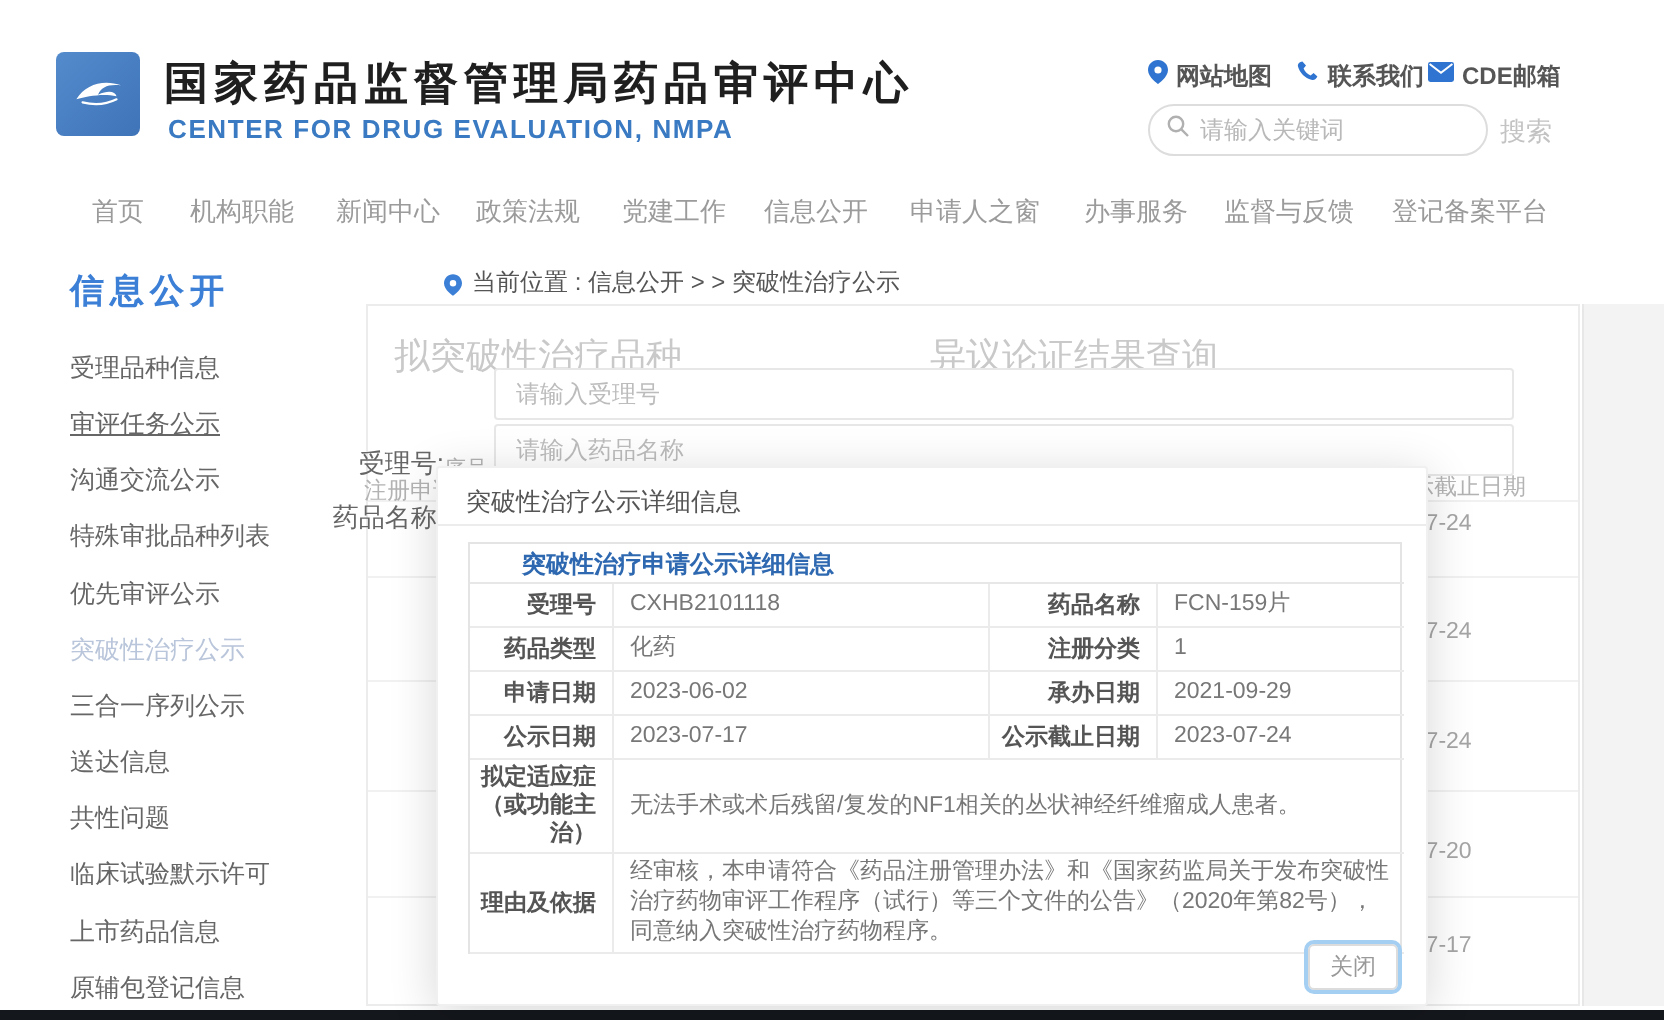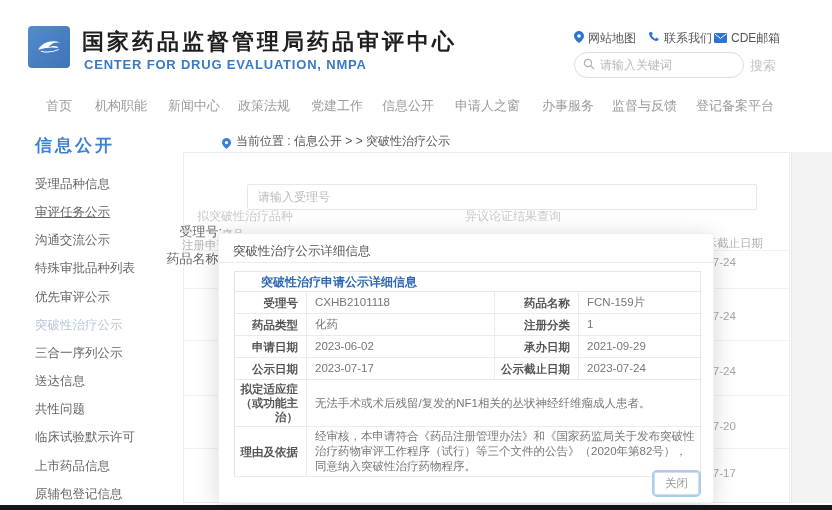--- a/index.html
+++ b/index.html
@@ -8,21 +8,21 @@
     position:relative; width:832px; height:510px; overflow:hidden;
     font-family:"Liberation Sans","DejaVu Sans",sans-serif; background:#fff;
   }
   .abs { position:absolute; }
 
   
   .logo-box { left:28px; top:26px; width:42px; height:42px; border-radius:4px;
     background:linear-gradient(135deg,#538bcd,#3f74b8); display:flex; align-items:center; justify-content:center; }
   .site-title { left:82px; top:27px; font-size:22px; font-weight:bold; color:#1f1f1f; letter-spacing:3px; }
   .site-subtitle { left:84px; top:57px; font-size:13px; font-weight:bold; color:#3a7ac2; letter-spacing:0.8px; }
-  .top-link { top:30px; display:flex; align-items:center; gap:4px; font-size:12px; color:#555; cursor:pointer; }
+  .top-link { top:30px; display:flex; align-items:flex-start; gap:4px; font-size:12px; color:#555; cursor:pointer;font-weight:bold; }
   .search-box { left:574px; top:52px; width:170px; height:25px; border:1px solid #ddd; border-radius:13px;
     display:flex; align-items:center; padding:12px 8px; gap:5px; background:#fff; }
   .search-box input { border:none; outline:none; width:125px; font-size:12px; color:#666; background:transparent;
     font-family:"Liberation Sans","DejaVu Sans",sans-serif; }
   .search-box input::placeholder { color:#b9b9b9; }
   .search-btn { left:750px; top:57px; font-size:13px; color:#c3c3c3; cursor:pointer; }
 
   
   .nav-item { top:97px; font-size:13px; color:#9b9b9b; cursor:pointer; white-space:nowrap; }
 
@@ -30,21 +30,21 @@
   .sidebar-title { left:35px; top:134px; font-size:17px; font-weight:bold; color:#3b7fd6; letter-spacing:3px; }
   .side-item { left:35px; font-size:12.5px; color:#666; cursor:pointer; white-space:nowrap; }
   .side-item.active { color:#b9c5da; }
 
   
   .crumb-text { left:236px; top:133px; font-size:12px; color:#555; }
 
   
   .card { left:183px; top:152px; width:607px; height:351px; border:1px solid #ececec; background:#fff; }
   .right-strip { left:791px; top:152px; width:41px; height:351px; background:#f3f3f3; border-left:1px solid #e7e7e7; }
-  .tab { top:166px; font-size:12px; color:#c9c9c9; cursor:pointer; white-space:nowrap;margin-top:42px; }
+  .tab { top:166px; font-size:18px; color:#c9c9c9; cursor:pointer; white-space:nowrap; }
   .tab.active { color:#4a4a4a; font-weight:bold; }
 
   .filter-label { width:92px; text-align:right; font-size:13px; color:#666; white-space:nowrap;margin-top:32px; }
   .filter-input { left:247px; width:510px; height:26px; border:1px solid #e7e7e7; border-radius:2px;
     font-size:12px; color:#666; padding:0 10px; outline:none; background:#fff; z-index:3;
     font-family:"Liberation Sans","DejaVu Sans",sans-serif; }
   .filter-input::placeholder { color:#bcbcbc; }
 
   .th { font-size:11.5px; color:#b3b3b3; white-space:nowrap; z-index:1; }
   .th.ghost { color:#d8d8d8; }
@@ -160,20 +160,21 @@
 
   <div class="abs card"></div>
   <div class="abs right-strip"></div>
 
   <div class="abs tab" style="left:197px;">拟突破性治疗品种</div>
   <div class="abs tab" style="left:465px;">异议论证结果查询</div>
 
   <div class="abs filter-label" style="left:130px; top:191px;">受理号:</div>
   <input class="abs filter-input" style="top: 184px;" placeholder="请输入受理号">
   <div class="abs filter-label" style="left:130px; top:218px;">药品名称:</div>
+  <input class="abs filter-input" style="top: 212px;" placeholder="请输入药品名称">
 
   <div class="abs th" style="left:222px; top:227px; font-size:11px;">序号</div>
   <div class="abs th ghost" style="left:252px; top:237px; z-index:4;">受理号</div>
   <div class="abs th" style="left:349px; top:236px;">药品名称</div>
   <div class="abs th" style="left:182px; top:238px;">注册申请人</div>
   <div class="abs th" style="left:446px; top:236px;">注册申请人</div>
   <div class="abs th" style="left:540px; top:236px;">申请日期</div>
   <div class="abs th" style="left:633px; top:236px;">公示日期</div>
   <div class="abs th" style="left:694px; top:236px;">公示截止日期</div>
 

